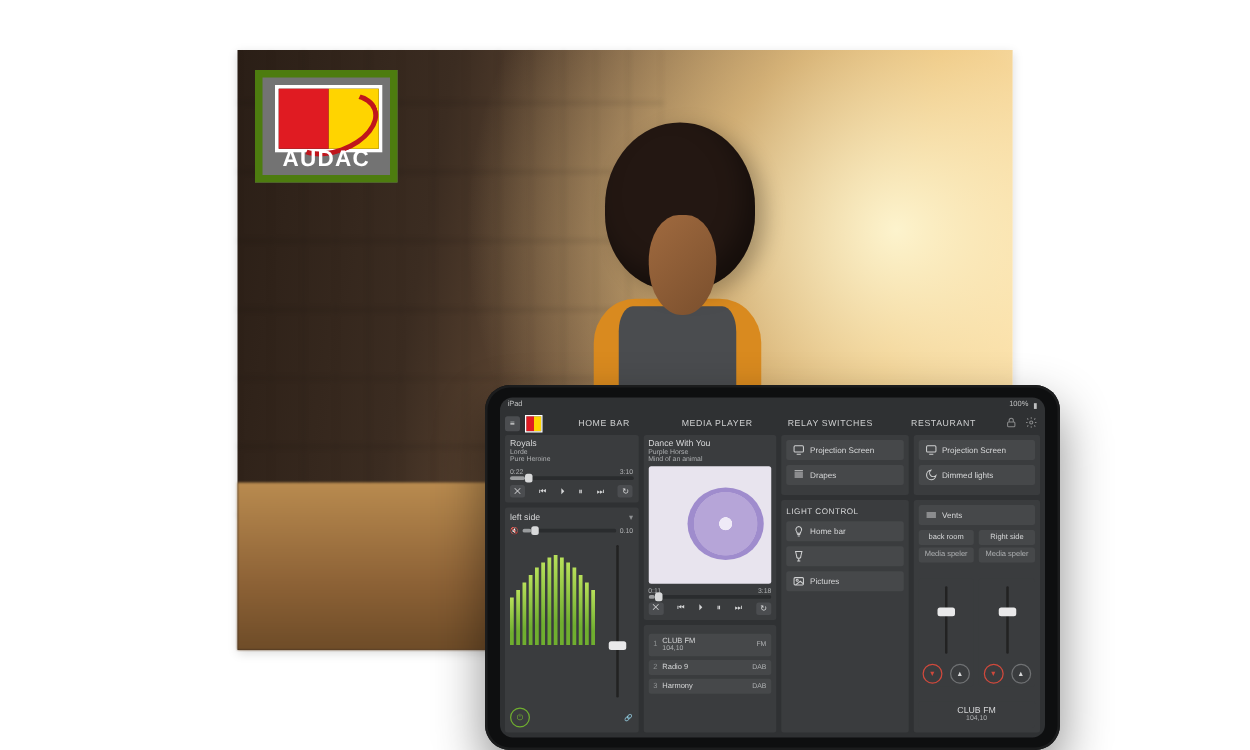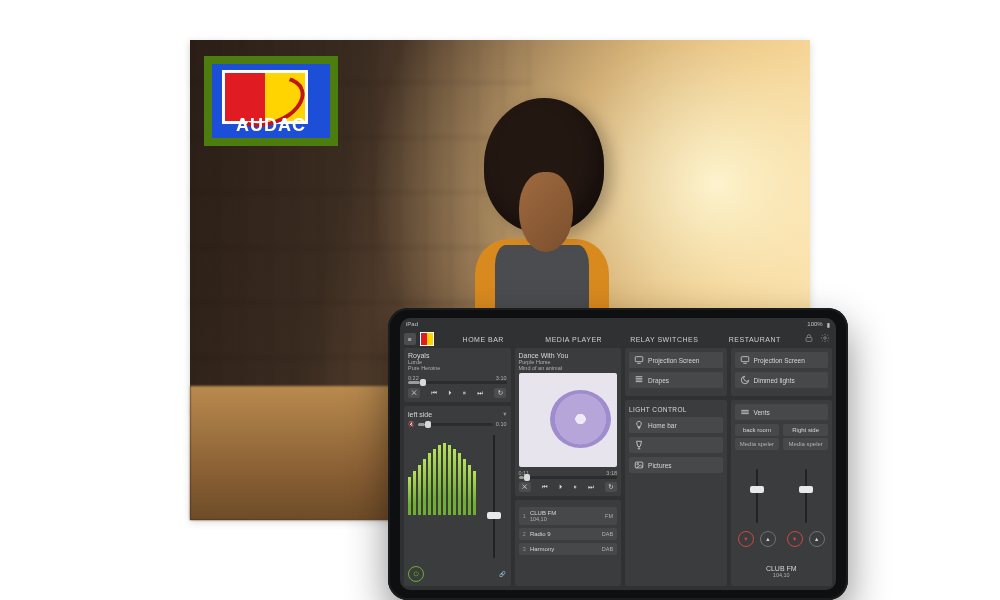--- a/index.html
+++ b/index.html
@@ -15,21 +15,21 @@
     filter:blur(2px);opacity:.5}
   .counter{position:absolute;left:0;bottom:0;width:100%;height:28%;
     background:linear-gradient(180deg,#b98b4f 0%, #8d6236 60%, #6e4c28 100%);filter:blur(1px)}
   .person{position:absolute;left:38%;top:12%;width:36%;height:70%}
   .hair{position:absolute;left:26%;top:0;width:54%;height:40%;background:#231712;border-radius:50% 50% 45% 45%;
     box-shadow:inset -8px -12px 20px rgba(0,0,0,.4), 8px 4px 16px rgba(0,0,0,.25)}
   .face{position:absolute;left:42%;top:22%;width:24%;height:24%;background:linear-gradient(135deg,#a06a3f,#7a4f2d);border-radius:45% 45% 50% 50%}
   .shirt{position:absolute;left:22%;top:42%;width:60%;height:30%;background:#d98a1f;border-radius:25% 25% 10% 10%/35% 35% 10% 10%}
   .apron{position:absolute;left:31%;top:44%;width:42%;height:50%;background:#4a4c4f;border-radius:12% 12% 6% 6%}
 
-  .logo{position:absolute;left:204px;top:56px;width:134px;height:90px;background:#1d4ed8;border:8px solid #4d7c0f;box-sizing:border-box}
+  .logo{position:absolute;left:204px;top:56px;width:114px;height:90px;background:#737373;border:6px solid #4d7c0f;box-sizing:border-box}
   .logo .sq{position:absolute;left:10px;top:6px;width:86px;height:54px;border:3px solid #fff;box-sizing:border-box;background:#000}
   .logo .half{position:absolute;top:0;width:50%;height:100%}
   .logo .half.l{left:0;background:#e01b22}
   .logo .half.r{right:0;background:#ffd400}
   .logo .swoosh{position:absolute;left:8%;top:10%;width:84%;height:82%;border:4px solid #c0151c;border-top-color:transparent;border-left-color:transparent;border-radius:50%;transform:rotate(-20deg)}
   .logo .brand{position:absolute;left:0;bottom:2px;width:100%;text-align:center;color:#fff;font-weight:800;letter-spacing:1px;font-size:18px}
 
   .tablet{position:absolute;left:388px;top:308px;width:460px;height:292px;background:#0e0f10;border-radius:20px;
     box-shadow:0 18px 40px rgba(0,0,0,.45), inset 0 0 0 2px #1b1c1d}
   .screen{position:absolute;left:12px;top:10px;right:12px;bottom:10px;border-radius:10px;background:#2f3133;overflow:hidden;color:#d6d7d8;font-size:6.5px}

